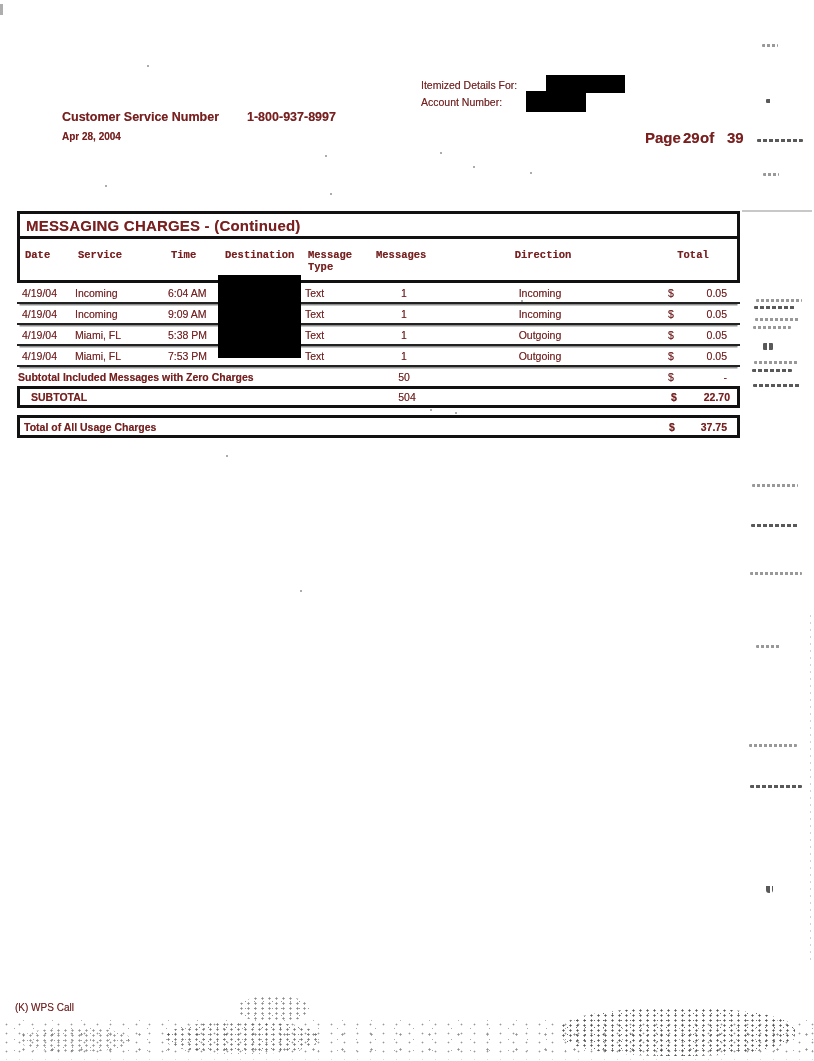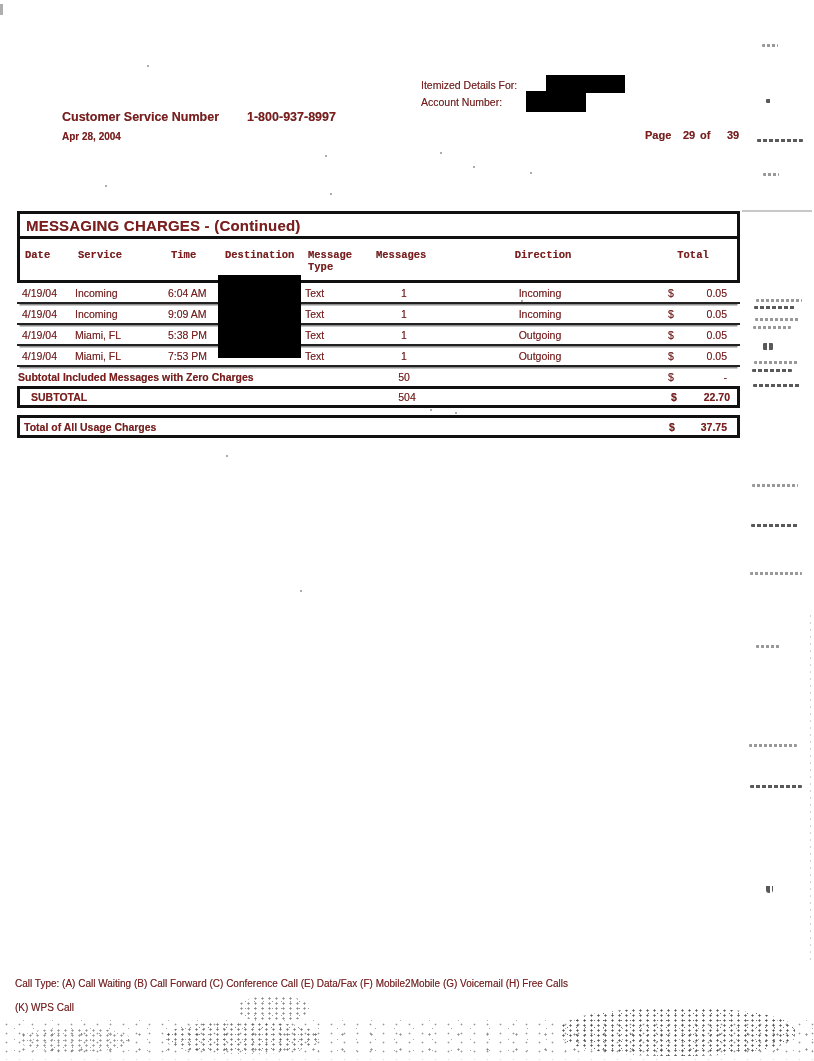--- a/index.html
+++ b/index.html
@@ -10,21 +10,21 @@
     text-shadow:0 0 .5px rgba(0,0,0,.45);
   }
   
   .itemized-block { position:absolute; left:421px; top:77px; font-size:10.5px; line-height:17px; }
   .redact { position:absolute; background:#000; }
   .redact-account-1 { left:546px; top:75px; width:79px; height:18px; }
   .redact-account-2 { left:526px; top:91px; width:60px; height:21px; }
   .cs-label  { position:absolute; left:62px;  top:110px; font-size:12.5px; font-weight:bold; }
   .cs-number { position:absolute; left:247px; top:110px; font-size:12.5px; font-weight:bold; }
   .stmt-date { position:absolute; left:62px;  top:131px; font-size:10px; font-weight:bold; }
-  .pg { position:absolute; top:129px; font-size:11px; font-weight:600; }
+  .pg { position:absolute; top:129px; font-size:15px; font-weight:600; }
   .pg-label { left:645px; } .pg-cur { left:683px; } .pg-of { left:700px; } .pg-tot { left:727px; }
 
   
   .msg-table { position:absolute; left:17px; top:211px; width:723px; font-size:10.5px; }
   .head-block { border:3px solid #111; }
   .title-row { height:22px; border-bottom:3px solid #111; display:flex; align-items:center;
                padding-left:6px; font-weight:bold; font-size:15px; letter-spacing:.2px; }
   .grid { display:grid; grid-template-columns:55px 93px 50px 85px 68px 72px 200px 100px; }
   .hdr-row { height:31px; font-weight:bold; padding-top:10px; line-height:12px;font-family:Liberation Mono, monospace; }
   .c { overflow:hidden; }
@@ -189,21 +189,20 @@
   <div class="redact redact-dest"></div>
 
   <div class="grand-total">
     <span class="gt-label">Total of All Usage Charges</span>
     <span class="gt-right">
       <span>$</span>
       <span>37.75</span>
     </span>
   </div>
 
-  <div class="legend">Call Type: (A) Call Waiting (B) Call Forward (C) Conference Call (E) Data/Fax (F) Mobile2Mobile (G) Voicemail (H) Free Calls</div>
   <div class="wps">(K) WPS Call</div>
 
   <div class="corner-strip"></div>
   <div class="hstreak"></div>
   <div class="vline"></div>
 
   <div class="art" style="left:762px; top:44px;  width:16px;"></div>
   <div class="art dark" style="left:766px; top:99px;  width:5px; height:4px;"></div>
   <div class="art dark" style="left:757px; top:139px; width:46px;"></div>
   <div class="art" style="left:763px; top:173px; width:16px;"></div>

